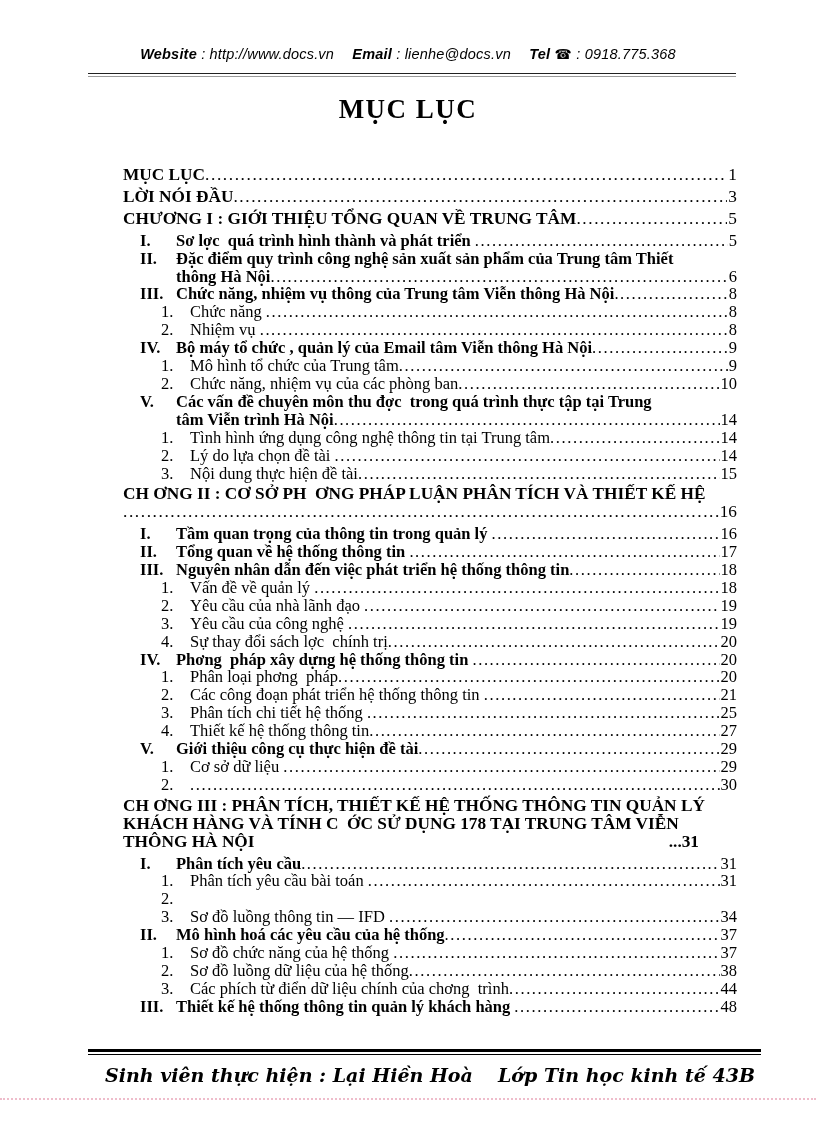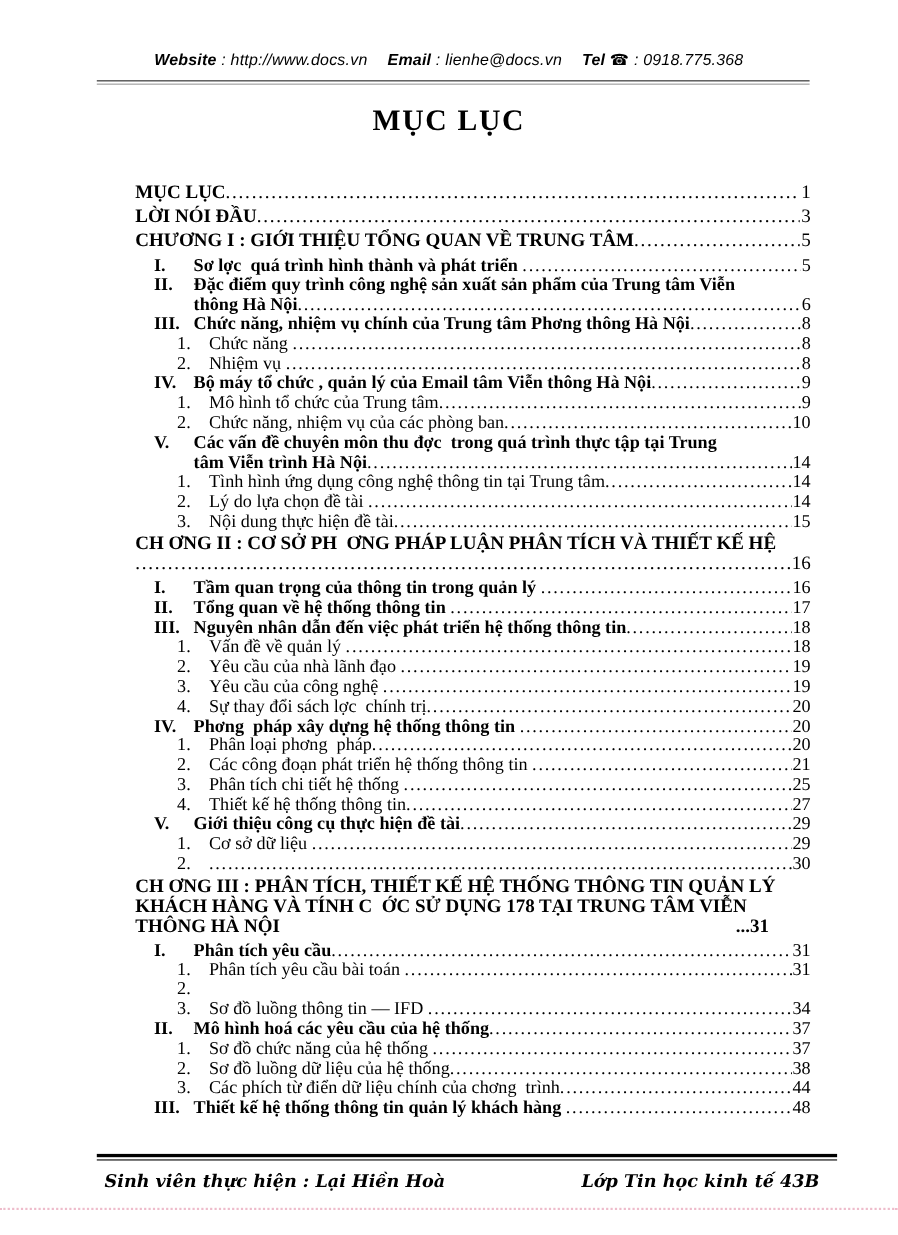--- a/index.html
+++ b/index.html
@@ -49,24 +49,24 @@
   }
   .fill.nofill::after{content:"";}
   .page{flex:0 0 auto;font-weight:400;padding-left:1px;}
   .toc-row.nodots .page{margin-right:38px;font-weight:bold;}
   
   .footer-rule{
     position:absolute;top:1049px;left:88px;width:673px;height:2px;
     border-top:3.2px solid #000;border-bottom:1px solid #000;
   }
   .page-footer{
-    position:absolute;top:1064px;left:95px;width:650px;
+    position:absolute;top:1064px;left:105px;width:650px;
     display:flex;justify-content:space-between;
     font-family:"DejaVu Serif","Liberation Serif",serif;
-    font-style:italic;font-weight:bold;font-size:16px;align-items:flex-end;
+    font-style:italic;font-weight:bold;font-size:19px;align-items:flex-end;
   }
   .pink-line{
     position:absolute;top:1098px;left:0;right:0;height:0;
     border-top:2px dotted #eebccb;
   }
 </style>
 </head>
 <body>
 
 <div class="page-header">
@@ -120,35 +120,35 @@
           <span class="fill"></span>
           <span class="page">5</span>
         </div>
       </span>
   </div>
 
   <div class="toc-row lvl1 bold">
     <span class="num">II.</span>
     <span class="txt">
         <div class="line">
-          <span class="t">Đặc điểm quy trình công nghệ sản xuất sản phẩm của Trung tâm Viễn</span>
+          <span class="t">Đặc điểm quy trình công nghệ sản xuất sản phẩm của Trung tâm Thiết</span>
         </div>
         <div class="line">
           <span class="t">thông Hà Nội</span>
           <span class="fill"></span>
           <span class="page">6</span>
         </div>
       </span>
   </div>
 
   <div class="toc-row lvl1 bold">
     <span class="num">III.</span>
     <span class="txt">
         <div class="line">
-          <span class="t">Chức năng, nhiệm vụ chính của Trung tâm Phơng thông Hà Nội</span>
+          <span class="t">Chức năng, nhiệm vụ thông của Trung tâm Viễn thông Hà Nội</span>
           <span class="fill"></span>
           <span class="page">8</span>
         </div>
       </span>
   </div>
 
   <div class="toc-row lvl2">
     <span class="num">1.</span>
     <span class="txt">
         <div class="line">

